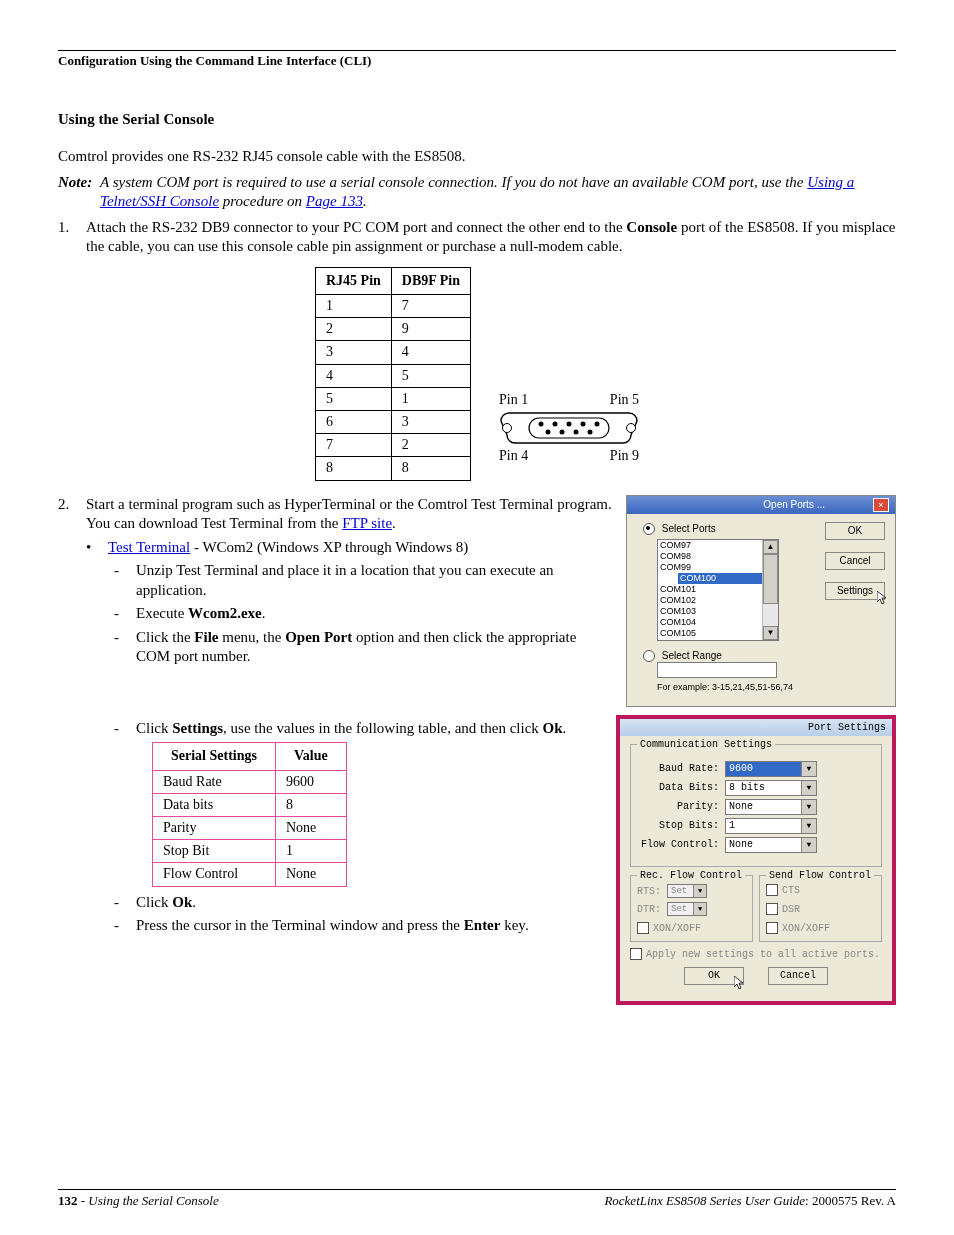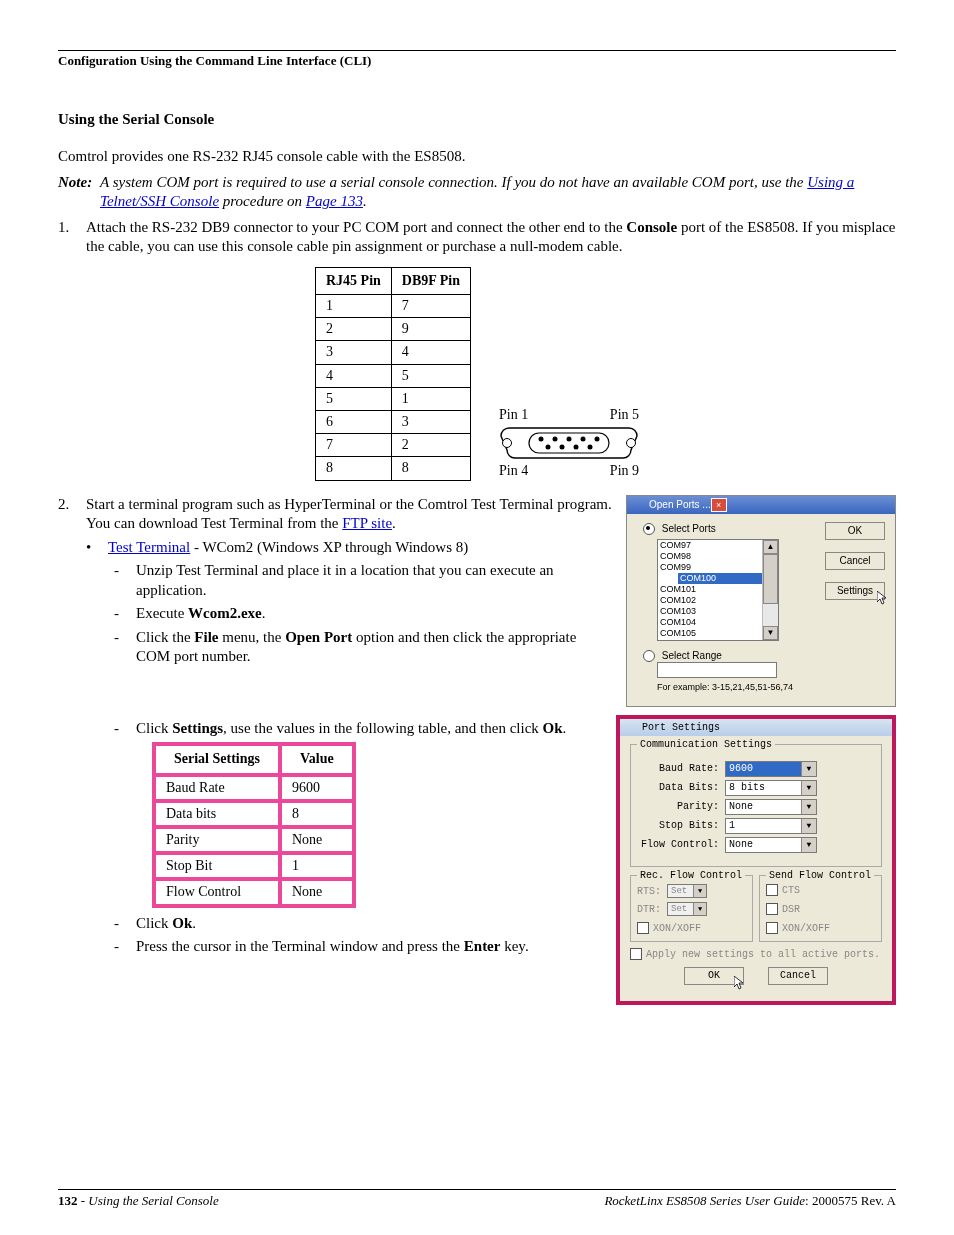--- a/index.html
+++ b/index.html
@@ -64,21 +64,21 @@
   }
   .num-list .body {
     flex: 1;
     font-family: Liberation Serif, serif;
   }
   .pin-section {
     display: flex;
     justify-content: center;
     gap: 28px;
     margin: 10px 0 14px 0;
-    align-items: flex-end;
+    align-items: center;
   }
   table.pin-table {
     border-collapse: collapse;
     font-size: 14px;
   }
   table.pin-table th, table.pin-table td {
     border: 1px solid #000;
     padding: 2px 10px;
     text-align: left;
   }
@@ -142,25 +142,26 @@
     width: 268px;
     border: 1px solid #888;
     font-family: Tahoma, Arial, sans-serif;
     font-size: 10px;
     background: #ece9d8;
     position: relative;
   }
   .dlg-title {
     background: linear-gradient(#6b8fd4, #3a66c0);
     color: #fff;
-    padding: 2px 22px;
+    padding: 2px 6px;
     font-size: 10px;
     display: flex;
-    justify-content: flex-start;
+    justify-content: flex-end;
     align-items: center;
+    gap: 48px;
   }
   .dlg-close {
     width: 14px;
     height: 12px;
     background: #d94b3a;
     color: #fff;
     font-size: 9px;
     text-align: center;
     line-height: 12px;
     border: 1px solid #fff;
@@ -269,21 +270,21 @@
     flex: 1;
     min-width: 0;
   }
   table.settings-table {
     border-collapse: collapse;
     font-size: 14px;
     margin-left: 94px;
     margin-top: 4px;
   }
   table.settings-table th, table.settings-table td {
-    border: 4px solid #ec4899;
+    border: 1px solid #ec4899;
     padding: 2px 10px;
     text-align: left;
     margin-top: 15px;
   }
   table.settings-table th {
     font-weight: bold;
     text-align: center;
     padding: 4px 18px;
   }
   .port-settings-dlg {

